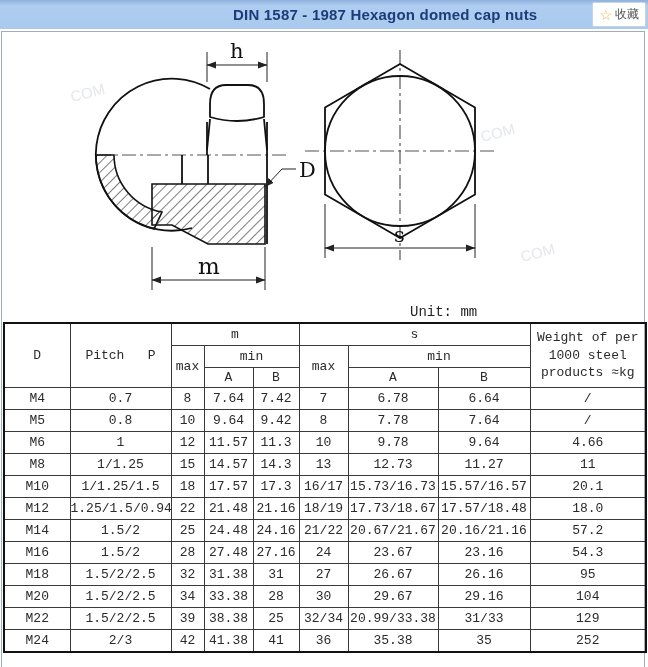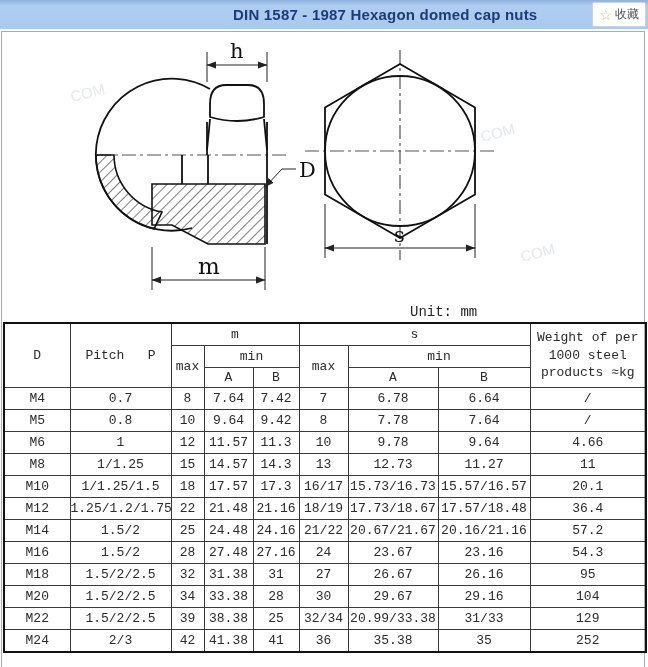--- a/index.html
+++ b/index.html
@@ -216,28 +216,28 @@
           <td>18</td>
           <td>17.57</td>
           <td>17.3</td>
           <td>16/17</td>
           <td>15.73/16.73</td>
           <td>15.57/16.57</td>
           <td>20.1</td>
         </tr>
         <tr>
           <td>M12</td>
-          <td>1.25/1.2/1.75</td>
+          <td>1.25/1.5/0.94</td>
           <td>22</td>
           <td>21.48</td>
           <td>21.16</td>
           <td>18/19</td>
           <td>17.73/18.67</td>
           <td>17.57/18.48</td>
-          <td>36.4</td>
+          <td>18.0</td>
         </tr>
         <tr>
           <td>M14</td>
           <td>1.5/2</td>
           <td>25</td>
           <td>24.48</td>
           <td>24.16</td>
           <td>21/22</td>
           <td>20.67/21.67</td>
           <td>20.16/21.16</td>

